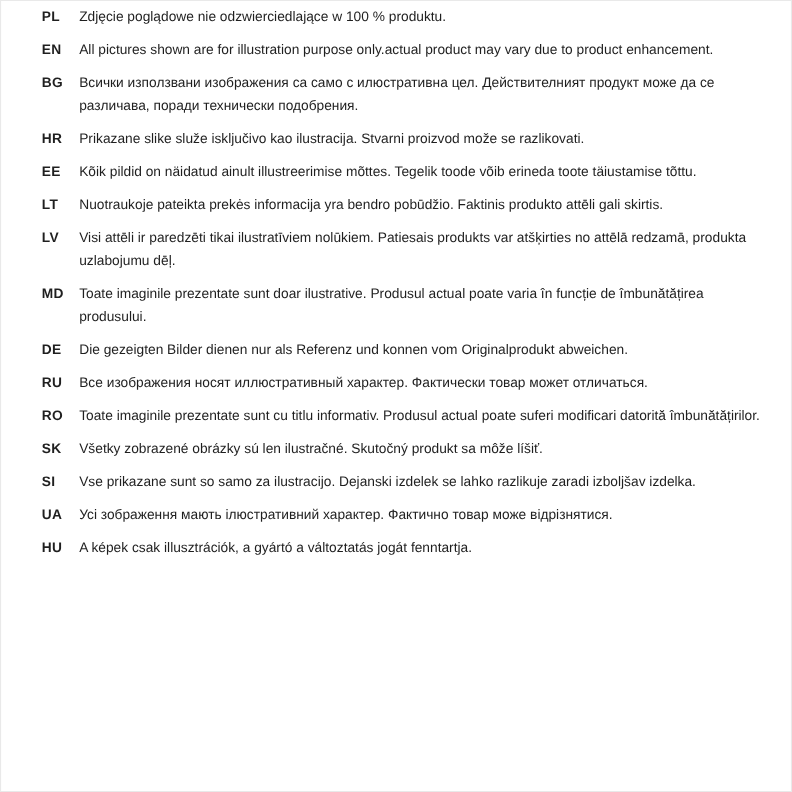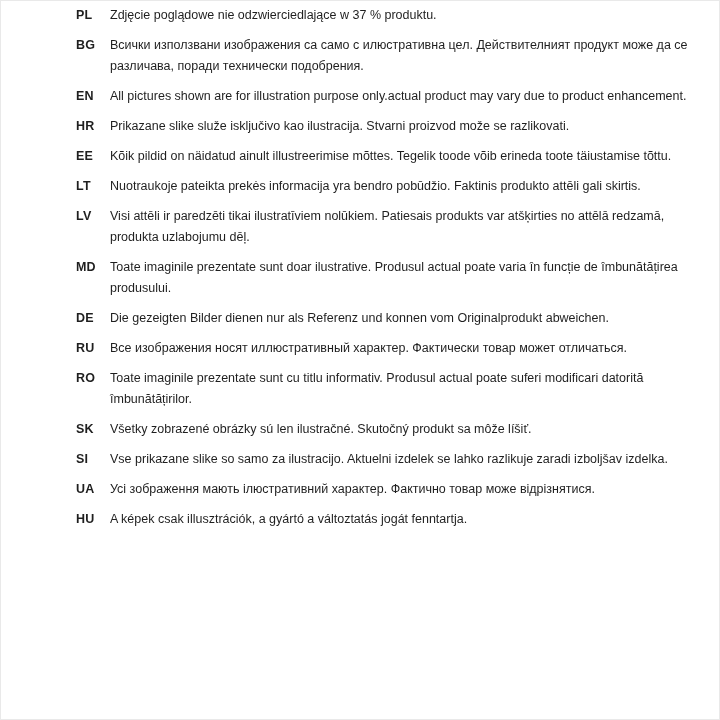--- a/index.html
+++ b/index.html
@@ -16,21 +16,20 @@
     box-shadow: inset 0 0 0 1px #e9e9e9;
     font-family: "Liberation Sans", sans-serif;
     color: #1f1f1f;
     overflow: hidden;
     padding: 5px 24px 8px 38px;
   }
   .row {
     display: flex;
     align-items: flex-start;
     margin-bottom: 9px;
-    margin-left: 38px;
   }
   .row.gap-lg { margin-top: 10px; }
   .row.gap-sm { margin-top: 6px; }
   .code {
     flex: 0 0 34px;
     width: 34px;
     font-weight: bold;
     font-size: 12.5px;
     line-height: 21px;
     letter-spacing: 0.2px;
@@ -42,31 +41,31 @@
     line-height: 21px;
   }
 </style>
 </head>
 <body>
 
 <div class="page">
 
   <div class="row">
     <span class="code">PL</span>
-    <span class="text">Zdjęcie poglądowe nie odzwierciedlające w 37 % produktu.</span>
+    <span class="text">Zdjęcie poglądowe nie odzwierciedlające w 100 % produktu.</span>
+  </div>
+
+  <div class="row">
+    <span class="code">EN</span>
+    <span class="text">All pictures shown are for illustration purpose only.actual product may vary due to product enhancement.</span>
   </div>
 
   <div class="row">
     <span class="code">BG</span>
     <span class="text">Всички използвани изображения са само с илюстративна цел. Действителният продукт може да се различава, поради технически подобрения.</span>
-  </div>
-
-  <div class="row">
-    <span class="code">EN</span>
-    <span class="text">All pictures shown are for illustration purpose only.actual product may vary due to product enhancement.</span>
   </div>
 
   <div class="row">
     <span class="code">HR</span>
     <span class="text">Prikazane slike služe isključivo kao ilustracija. Stvarni proizvod može se razlikovati.</span>
   </div>
 
 
   <div class="row">
     <span class="code">EE</span>
@@ -104,21 +103,21 @@
     <span class="text">Toate imaginile prezentate sunt cu titlu informativ. Produsul actual poate suferi modificari datorită îmbunătățirilor.</span>
   </div>
 
   <div class="row">
     <span class="code">SK</span>
     <span class="text">Všetky zobrazené obrázky sú len ilustračné. Skutočný produkt sa môže líšiť.</span>
   </div>
 
   <div class="row">
     <span class="code">SI</span>
-    <span class="text">Vse prikazane slike so samo za ilustracijo. Aktuelni izdelek se lahko razlikuje zaradi izboljšav izdelka.</span>
+    <span class="text">Vse prikazane sunt so samo za ilustracijo. Dejanski izdelek se lahko razlikuje zaradi izboljšav izdelka.</span>
   </div>
 
   <div class="row">
     <span class="code">UA</span>
     <span class="text">Усі зображення мають ілюстративний характер. Фактично товар може відрізнятися.</span>
   </div>
 
   <div class="row">
     <span class="code">HU</span>
     <span class="text">A képek csak illusztrációk, a gyártó a változtatás jogát fenntartja.</span>

